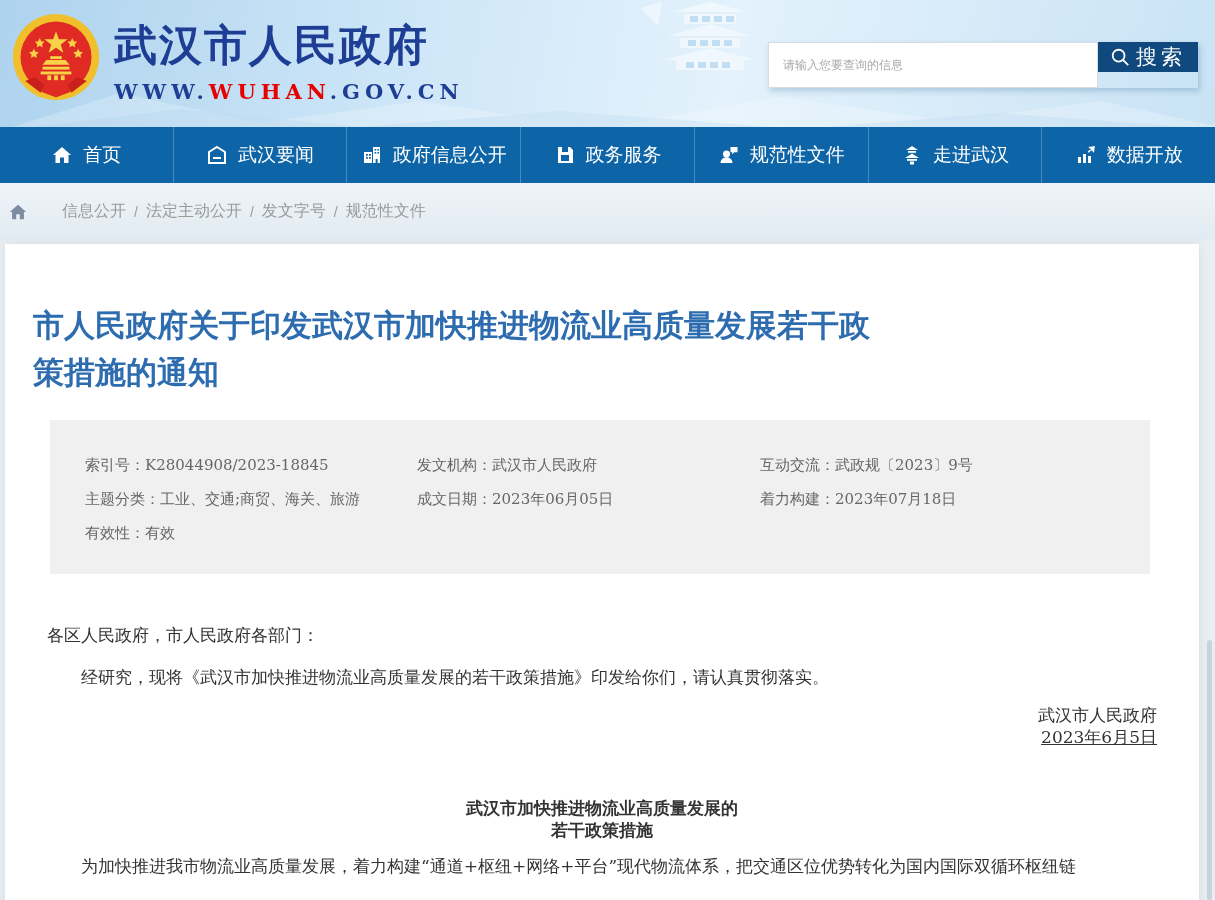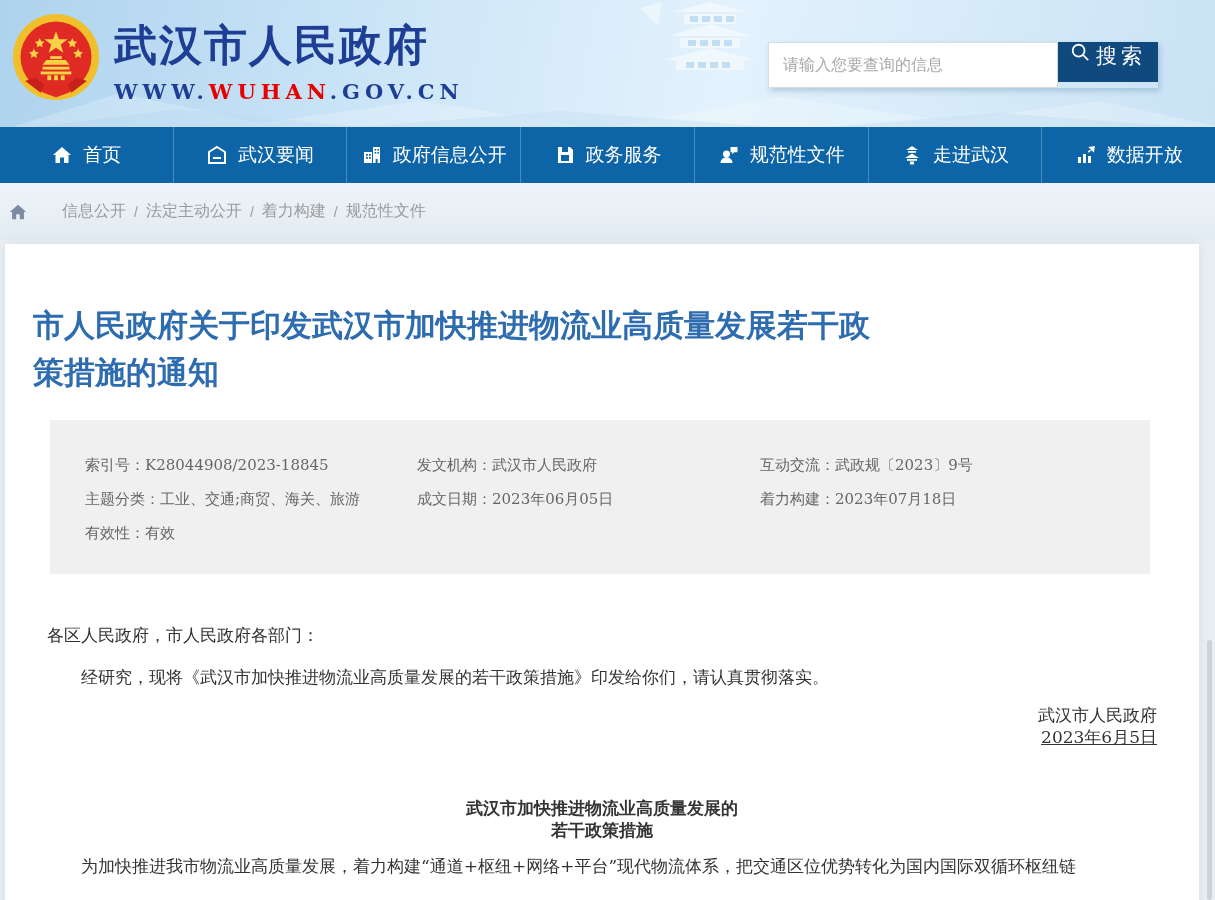--- a/index.html
+++ b/index.html
@@ -15,25 +15,25 @@
   .logo-wrap { position:absolute; left:8px; top:12px; display:flex; align-items:center; }
   .emblem { width:96px; height:96px; }
   .site-title { margin-left:10px; }
   .site-name { font-size:43px; font-weight:bold; color:#1d3e94; letter-spacing:2px;
     font-family:"Liberation Sans", sans-serif; }
   .site-url { margin-top:4px; font-size:21px; font-weight:bold; color:#1d3e94;
     letter-spacing:5px; font-family:"DejaVu Serif", serif; }
   .site-url .hl { color:#e60000; }
   .search-wrap { position:absolute; left:768px; top:42px; display:flex;
     box-shadow:2px 3px 6px rgba(40,90,140,.25); }
-  .search-input { width:290px; height:46px; border:1px solid #d6dde3; outline:none;
-    padding:12px 14px; font-size:16px; color:#333; background:#fff; }
+  .search-input { width:330px; height:46px; border:1px solid #d6dde3; outline:none;
+    padding:12px 14px; font-size:12px; color:#333; background:#fff; }
   .search-input::placeholder { color:#a9a9a9; }
-  .search-btn { width:100px; height:40px; background:#10497e; border:none; color:#fff;
-    font-size:21px; display:flex; align-items:flex-start; justify-content:center; gap:6px;
+  .search-btn { width:100px; height:30px; background:#10497e; border:none; color:#fff;
+    font-size:21px; display:flex; align-items:center; justify-content:center; gap:6px;
     cursor:pointer; letter-spacing:4px; }
 
   
   .navbar { height:56px; background:#0d64a7; display:flex; }
   .nav-item { flex:1; display:flex; align-items:center; justify-content:center; gap:10px;
     color:#fff; font-size:19px; border-right:1px solid rgba(255,255,255,.25); cursor:pointer; }
   .nav-item:last-child { border-right:none; }
   .nav-item svg { flex:none; }
 
   
@@ -226,21 +226,21 @@
 </div>
 
 <div class="breadcrumb">
   <svg class="crumb-home" width="20" height="20" viewBox="0 0 22 22">
     <path fill="#7b8ba1" d="M11 3l9 8h-2.5v8H13v-5.5H9V19H4.5v-8H2z"></path>
   </svg>
   <span class="crumb-text">信息公开</span>
   <span class="crumb-sep">/</span>
   <span class="crumb-text">法定主动公开</span>
   <span class="crumb-sep">/</span>
-  <span class="crumb-text">着力构建</span>
+  <span class="crumb-text">发文字号</span>
   <span class="crumb-sep">/</span>
   <span class="crumb-text">规范性文件</span>
 </div>
 
 <div class="page-area">
   <div class="card">
 
     <h1 class="doc-title">
         <span style="display:block">市人民政府关于印发武汉市加快推进物流业高质量发展若干政</span>
         <span style="display:block">策措施的通知</span>

